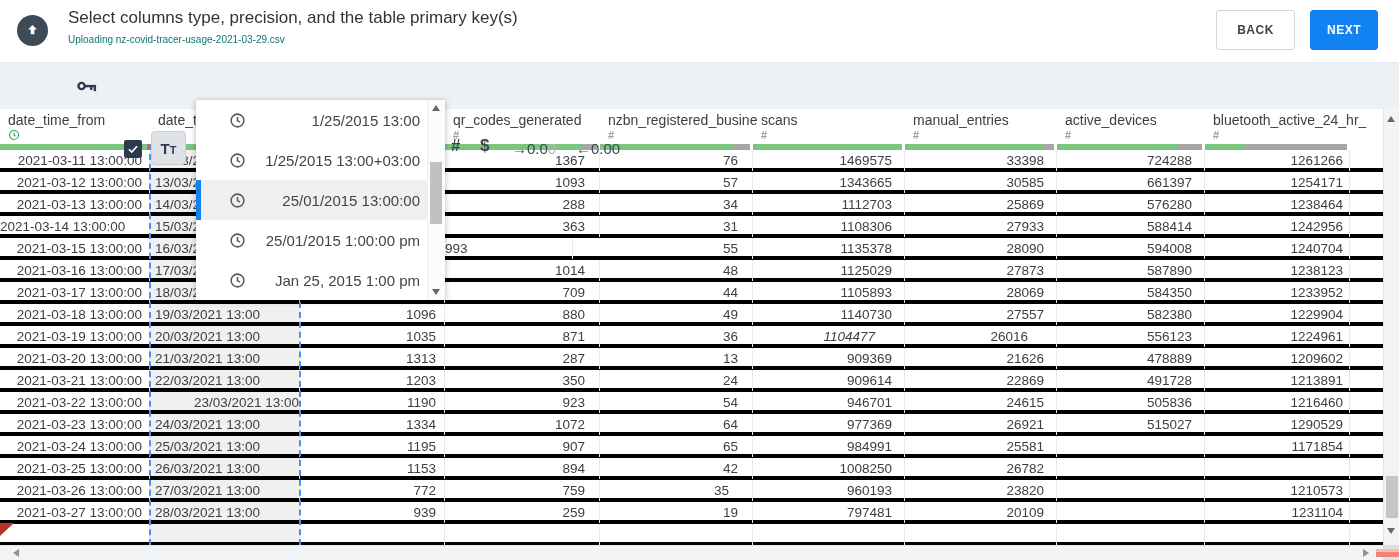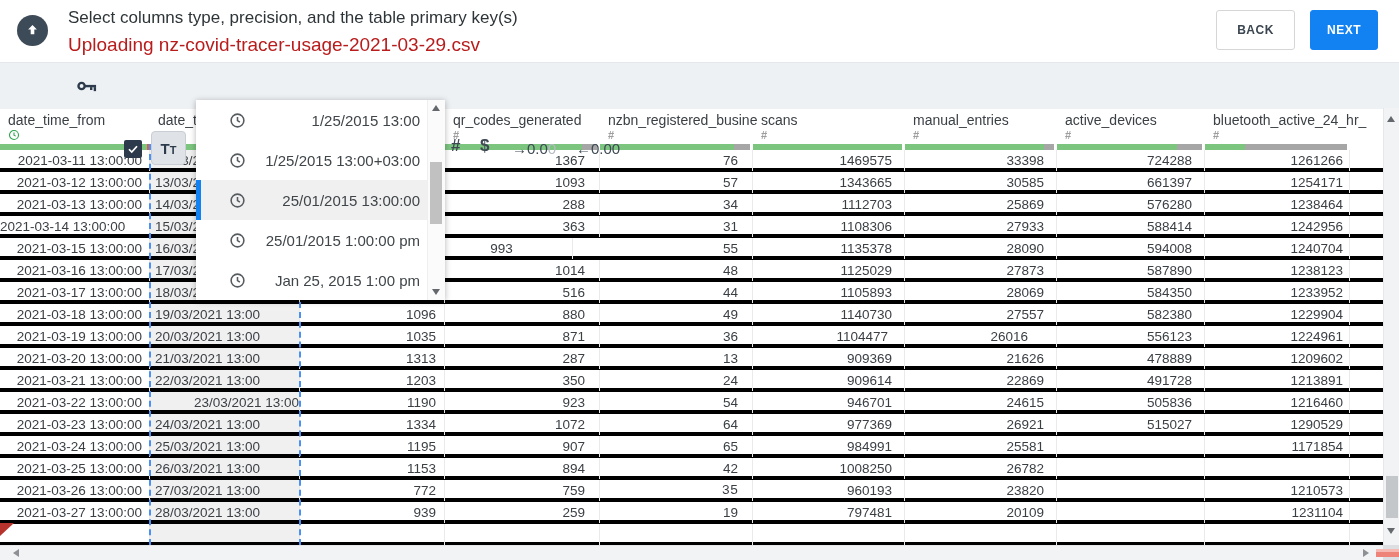--- a/index.html
+++ b/index.html
@@ -3,21 +3,21 @@
 <meta charset="utf-8">
 <style>
   html,body{margin:0;padding:0}
   body{width:1399px;height:560px;position:relative;overflow:hidden;background:#fff;
        font-family:"Liberation Sans",sans-serif;-webkit-font-smoothing:antialiased}
   
   .top{position:absolute;left:0;top:0;width:1399px;height:62px;background:#fff;z-index:5}
   .badge{position:absolute;left:17px;top:15px;width:31px;height:31px;border-radius:50%;
          background:#3d4a57;display:flex;align-items:center;justify-content:center}
   .title{position:absolute;left:68px;top:8px;font-size:17px;color:#2e3538;white-space:nowrap}
-  .subtitle{position:absolute;left:68px;top:34px;font-size:19px;color:#b91c1c;white-space:nowrap}
+  .subtitle{position:absolute;left:68px;top:34px;font-size:10px;color:#0f766e;white-space:nowrap}
   .btn{position:absolute;top:10px;height:40px;border-radius:3px;font-weight:bold;font-size:12px;
        letter-spacing:.5px;cursor:pointer;font-family:"Liberation Sans",sans-serif}
   .btn-back{left:1216px;width:79px;background:#fff;border:1px solid #d6d6d6;color:#3b4650}
   .btn-next{left:1310px;width:68px;background:#1282f2;border:1px solid #1282f2;color:#fff}
   
   .toolbar{position:absolute;left:0;top:62px;width:1399px;height:46px;background:#eef1f4;
            border-top:1px solid #e4e7eb;z-index:5}
   .tb{position:absolute;background:none;border:none;cursor:pointer;font-family:"Liberation Sans",sans-serif}
   .keyic{left:76px;top:12px}
   .cbx{position:absolute;left:124px;top:77px;width:18px;height:18px;background:#2c3a4b;border-radius:2px;
@@ -251,21 +251,21 @@
         <div class="cell" style="left: 600px; width: 153px; text-align: right; padding-right: 14px;">31</div>
         <div class="cell" style="left: 753px; width: 152px; text-align: right; padding-right: 12px;">1108306</div>
         <div class="cell" style="left: 905px; width: 152px; text-align: right; padding-right: 12px;">27933</div>
         <div class="cell" style="left: 1057px; width: 148px; text-align: right; padding-right: 12px;">588414</div>
         <div class="cell" style="left: 1205px; width: 145px; text-align: right; padding-right: 6px;">1242956</div>
       </div>
       <div class="row" style="top: 130px;">
         <div class="cell" style="left: 0px; width: 150px; text-align: right; padding-right: 7px;">2021-03-15 13:00:00</div>
         <div class="cell" style="left: 150px; width: 150px; text-align: left; padding-left: 5px;">16/03/2021 13:00</div>
         <div class="cell" style="left: 300px; width: 145px; text-align: right; padding-right: 8px;"></div>
-        <div class="cell" style="left: 445px; width: 128px; text-align: center; padding-right: 14px;">993</div>
+        <div class="cell" style="left: 445px; width: 128px; text-align: left; padding-right: 14px;">993</div>
         <div class="cell" style="left: 600px; width: 153px; text-align: right; padding-right: 14px;">55</div>
         <div class="cell" style="left: 753px; width: 152px; text-align: right; padding-right: 12px;">1135378</div>
         <div class="cell" style="left: 905px; width: 152px; text-align: right; padding-right: 12px;">28090</div>
         <div class="cell" style="left: 1057px; width: 148px; text-align: right; padding-right: 12px;">594008</div>
         <div class="cell" style="left: 1205px; width: 145px; text-align: right; padding-right: 6px;">1240704</div>
       </div>
       <div class="row" style="top: 152px;">
         <div class="cell" style="left: 0px; width: 150px; text-align: right; padding-right: 7px;">2021-03-16 13:00:00</div>
         <div class="cell" style="left: 150px; width: 150px; text-align: left; padding-left: 5px;">17/03/2021 13:00</div>
         <div class="cell" style="left: 300px; width: 145px; text-align: right; padding-right: 8px;"></div>
@@ -273,21 +273,21 @@
         <div class="cell" style="left: 600px; width: 153px; text-align: right; padding-right: 14px;">48</div>
         <div class="cell" style="left: 753px; width: 152px; text-align: right; padding-right: 12px;">1125029</div>
         <div class="cell" style="left: 905px; width: 152px; text-align: right; padding-right: 12px;">27873</div>
         <div class="cell" style="left: 1057px; width: 148px; text-align: right; padding-right: 12px;">587890</div>
         <div class="cell" style="left: 1205px; width: 145px; text-align: right; padding-right: 6px;">1238123</div>
       </div>
       <div class="row" style="top: 174px;">
         <div class="cell" style="left: 0px; width: 150px; text-align: right; padding-right: 7px;">2021-03-17 13:00:00</div>
         <div class="cell" style="left: 150px; width: 150px; text-align: left; padding-left: 5px;">18/03/2021 13:00</div>
         <div class="cell" style="left: 300px; width: 145px; text-align: right; padding-right: 8px;"></div>
-        <div class="cell" style="left: 445px; width: 155px; text-align: right; padding-right: 14px;">516</div>
+        <div class="cell" style="left: 445px; width: 155px; text-align: right; padding-right: 14px;">709</div>
         <div class="cell" style="left: 600px; width: 153px; text-align: right; padding-right: 14px;">44</div>
         <div class="cell" style="left: 753px; width: 152px; text-align: right; padding-right: 12px;">1105893</div>
         <div class="cell" style="left: 905px; width: 152px; text-align: right; padding-right: 12px;">28069</div>
         <div class="cell" style="left: 1057px; width: 148px; text-align: right; padding-right: 12px;">584350</div>
         <div class="cell" style="left: 1205px; width: 145px; text-align: right; padding-right: 6px;">1233952</div>
       </div>
       <div class="row" style="top: 196px;">
         <div class="cell" style="left: 0px; width: 150px; text-align: right; padding-right: 7px;">2021-03-18 13:00:00</div>
         <div class="cell" style="left: 150px; width: 150px; text-align: left; padding-left: 5px;">19/03/2021 13:00</div>
         <div class="cell" style="left: 300px; width: 145px; text-align: right; padding-right: 8px;">1096</div>
@@ -297,21 +297,21 @@
         <div class="cell" style="left: 905px; width: 152px; text-align: right; padding-right: 12px;">27557</div>
         <div class="cell" style="left: 1057px; width: 148px; text-align: right; padding-right: 12px;">582380</div>
         <div class="cell" style="left: 1205px; width: 145px; text-align: right; padding-right: 6px;">1229904</div>
       </div>
       <div class="row" style="top: 218px;">
         <div class="cell" style="left: 0px; width: 150px; text-align: right; padding-right: 7px;">2021-03-19 13:00:00</div>
         <div class="cell" style="left: 150px; width: 150px; text-align: left; padding-left: 5px;">20/03/2021 13:00</div>
         <div class="cell" style="left: 300px; width: 145px; text-align: right; padding-right: 8px;">1035</div>
         <div class="cell" style="left: 445px; width: 155px; text-align: right; padding-right: 14px;">871</div>
         <div class="cell" style="left: 600px; width: 153px; text-align: right; padding-right: 14px;">36</div>
-        <div class="cell" style="left: 753px; width: 152px; text-align: right; padding-right: 16px;">1104477</div>
+        <div class="cell" style="left: 753px; width: 152px; text-align: right; padding-right: 29px; font-style: italic;">1104477</div>
         <div class="cell" style="left: 905px; width: 152px; text-align: right; padding-right: 28px;">26016</div>
         <div class="cell" style="left: 1057px; width: 148px; text-align: right; padding-right: 12px;">556123</div>
         <div class="cell" style="left: 1205px; width: 145px; text-align: right; padding-right: 6px;">1224961</div>
       </div>
       <div class="row" style="top: 240px;">
         <div class="cell" style="left: 0px; width: 150px; text-align: right; padding-right: 7px;">2021-03-20 13:00:00</div>
         <div class="cell" style="left: 150px; width: 150px; text-align: left; padding-left: 5px;">21/03/2021 13:00</div>
         <div class="cell" style="left: 300px; width: 145px; text-align: right; padding-right: 8px;">1313</div>
         <div class="cell" style="left: 445px; width: 155px; text-align: right; padding-right: 14px;">287</div>
         <div class="cell" style="left: 600px; width: 153px; text-align: right; padding-right: 14px;">13</div>
@@ -373,21 +373,21 @@
         <div class="cell" style="left: 753px; width: 152px; text-align: right; padding-right: 12px;">1008250</div>
         <div class="cell" style="left: 905px; width: 152px; text-align: right; padding-right: 12px;">26782</div>
         <div class="cell" style="left: 1057px; width: 148px; text-align: right; padding-right: 12px;"></div>
         <div class="cell" style="left: 1205px; width: 145px; text-align: right; padding-right: 6px;"></div>
       </div>
       <div class="row" style="top: 372px;">
         <div class="cell" style="left: 0px; width: 150px; text-align: right; padding-right: 7px;">2021-03-26 13:00:00</div>
         <div class="cell" style="left: 150px; width: 150px; text-align: left; padding-left: 5px;">27/03/2021 13:00</div>
         <div class="cell" style="left: 300px; width: 145px; text-align: right; padding-right: 8px;">772</div>
         <div class="cell" style="left: 445px; width: 155px; text-align: right; padding-right: 14px;">759</div>
-        <div class="cell" style="left: 600px; width: 153px; text-align: right; padding-right: 14px; font-family: Liberation Mono, monospace;">35</div>
+        <div class="cell" style="left: 600px; width: 153px; text-align: right; padding-right: 23px;">35</div>
         <div class="cell" style="left: 753px; width: 152px; text-align: right; padding-right: 12px;">960193</div>
         <div class="cell" style="left: 905px; width: 152px; text-align: right; padding-right: 12px;">23820</div>
         <div class="cell" style="left: 1057px; width: 148px; text-align: right; padding-right: 12px;"></div>
         <div class="cell" style="left: 1205px; width: 145px; text-align: right; padding-right: 6px;">1210573</div>
       </div>
       <div class="row" style="top: 394px;">
         <div class="cell" style="left: 0px; width: 150px; text-align: right; padding-right: 7px;">2021-03-27 13:00:00</div>
         <div class="cell" style="left: 150px; width: 150px; text-align: left; padding-left: 5px;">28/03/2021 13:00</div>
         <div class="cell" style="left: 300px; width: 145px; text-align: right; padding-right: 8px;">939</div>
         <div class="cell" style="left: 445px; width: 155px; text-align: right; padding-right: 14px;">259</div>

